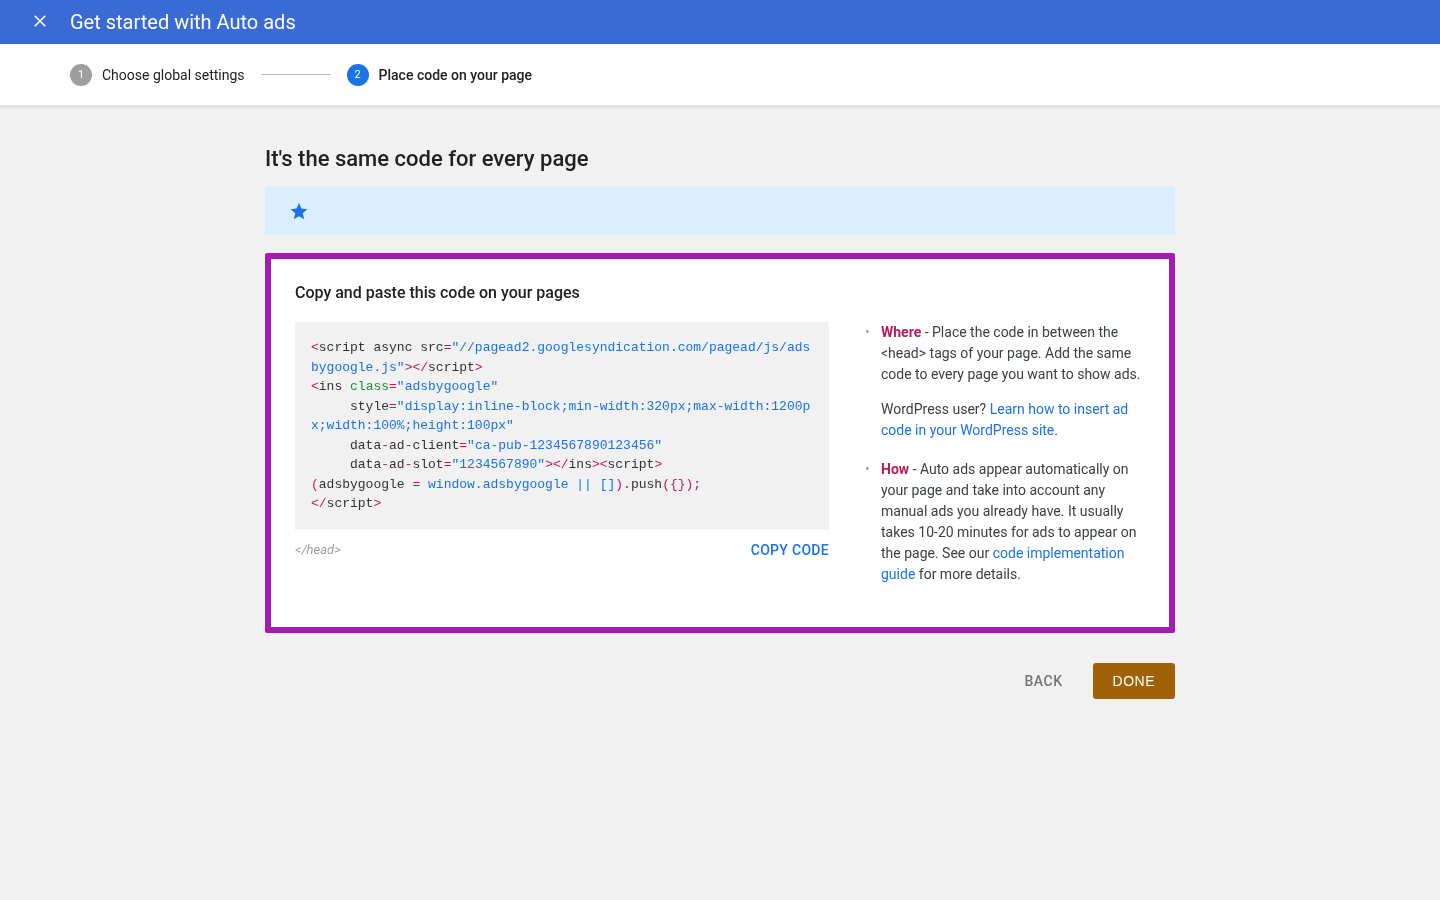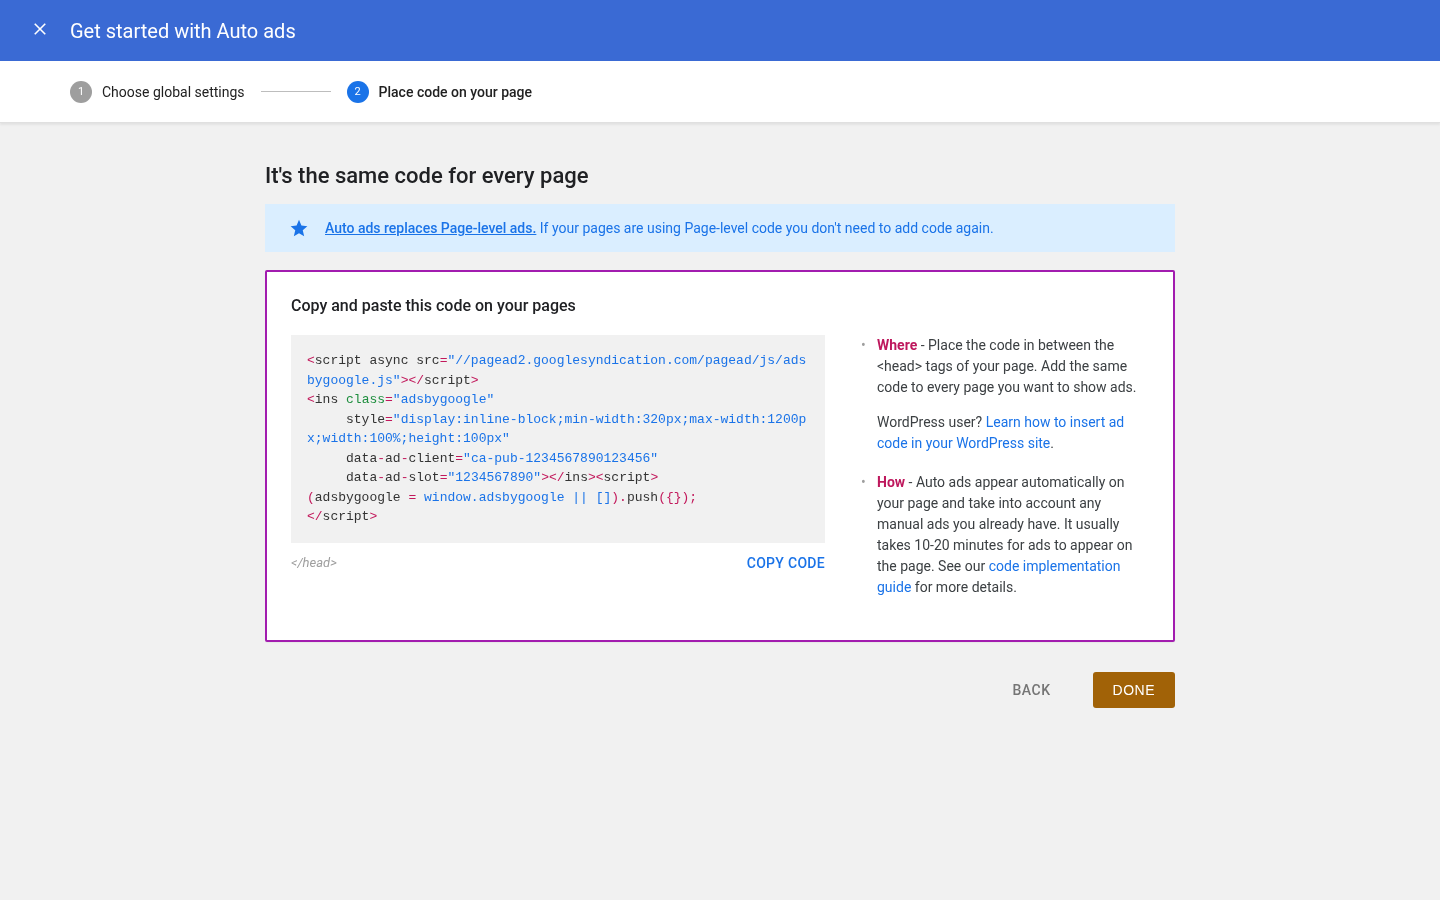--- a/index.html
+++ b/index.html
@@ -7,21 +7,21 @@
     font-family: Roboto, "Helvetica Neue", Arial, sans-serif;
     background: #f1f1f1;
     color: #212121;
     font-size: 14px;
     width: 1440px;
     height: 900px;
     overflow: hidden;
   }
   .topbar {
     background: #3a6ad4;
-    height: 61px;
+    height: 44px;
     display: flex;
     align-items: center;
     padding: 0 24px;
     color: #fff;
   }
   .close-btn {
     width: 32px; height: 32px;
     display: flex; align-items: center; justify-content: center;
     cursor: pointer;
     margin-right: 14px;
@@ -87,21 +87,21 @@
     font-size: 14px;
     color: #1a73e8;
     margin-bottom: 18px;
   }
   .info-banner .star { margin-right: 16px; }
   .info-banner .star svg { width: 20px; height: 20px; fill: #1a73e8; display:block;}
   .info-banner .link-u { text-decoration: underline; font-weight: 500; cursor:pointer;}
 
   .card {
     background: #fff;
-    border: 2px solid #a21caf;
+    border: 6px solid #a21caf;
     border-radius: 2px;
     padding: 24px;
     box-shadow: 0 1px 1px rgba(0,0,0,0.04);
   }
   .card-title {
     font-size: 16px;
     font-weight: 500;
     margin-bottom: 20px;
     color: #202124;
   }
@@ -161,21 +161,21 @@
     color: #9e9e9e;
   }
   .col-right a { color: #1a73e8; text-decoration: none; cursor:pointer;}
   .col-right strong { font-weight: 700; color: #be185d; }
   .wp-line {margin-top:14px;}
 
   .actions {
     display: flex;
     justify-content: flex-end;
     margin-top: 30px;
-    gap: 32px;
+    gap: 20px;
     align-items: center;
   }
   .btn-back {
     color: #757575;
     font-size: 14px;
     font-weight: 500;
     letter-spacing: 0.5px;
     cursor: pointer;
     padding: 10px;
   }
@@ -219,23 +219,20 @@
 </div>
 
 <div class="content">
   <h1 class="page-title">It's the same code for every page</h1>
 
   <div class="info-banner">
     <span class="star">
       <svg viewBox="0 0 24 24">
           <path d="M12 2l2.9 6.9L22 10l-5.5 4.8L18.2 22 12 18.3 5.8 22l1.7-7.2L2 10l7.1-1.1z"></path>
         </svg>
-    </span>
-    <span>
-      <span class="link-u">Auto ads replaces Page-level ads.</span><span> If your pages are using Page-level code you don't need to add code again.</span>
     </span>
   </div>
 
   <div class="card">
     <div class="card-title">Copy and paste this code on your pages</div>
     <div class="two-col">
       <div class="col-left">
         <div class="code-box"><span class="t-punc">&lt;</span>script async src<span class="t-punc">=</span><span class="t-str">"//pagead2.googlesyndication.com/pagead/js/adsbygoogle.js"</span><span class="t-punc">&gt;&lt;/</span>script<span class="t-punc">&gt;</span>
 <span class="t-punc">&lt;</span>ins <span class="t-func">class</span><span class="t-punc">=</span><span class="t-str">"adsbygoogle"</span>
      style<span class="t-punc">=</span><span class="t-str">"display:inline-block;min-width:320px;max-width:1200px;width:100%;height:100px"</span>

